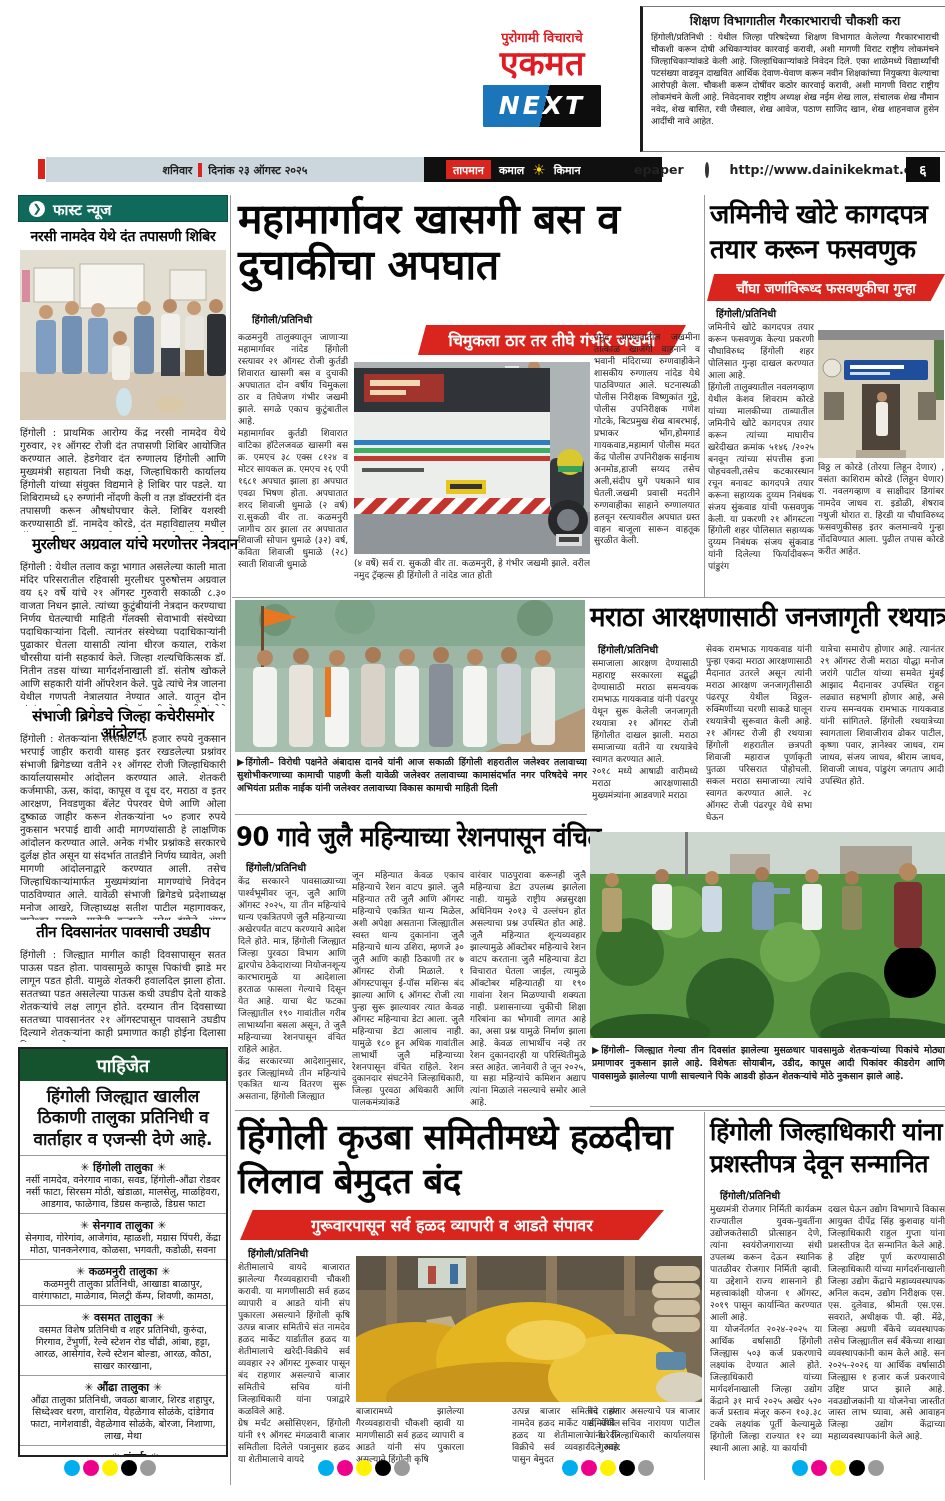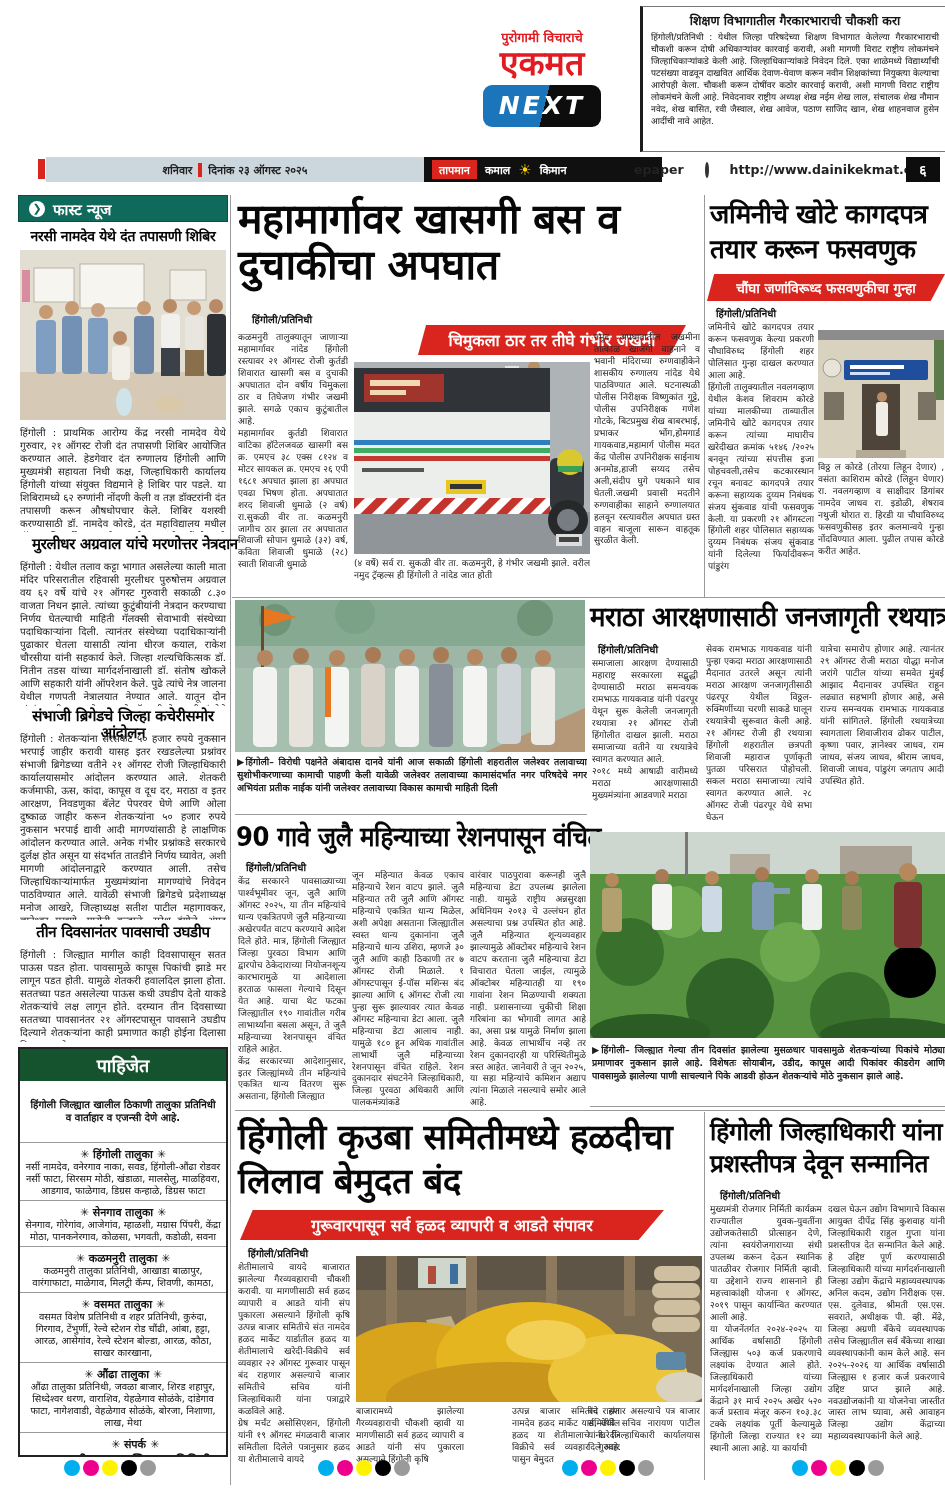--- a/index.html
+++ b/index.html
@@ -14,42 +14,42 @@
   .byl{font-weight:bold;font-size:10px;color:#111;}
   .banner{background:#d9251d;color:#fff;font-weight:bold;display:flex;align-items:center;
           justify-content:center;clip-path:polygon(3% 0,100% 0,94% 100%,0 100%);}
   .hdiv{border-top:1px solid #9a9a9a;height:0;}
   .vdiv{border-left:1px solid #9a9a9a;width:0;}
   .caption{font-size:9.3px;font-weight:bold;line-height:1.38;color:#1c1c1c;text-align:justify;overflow:hidden;}
   
   .masthead{font-size:68px;font-weight:bold;color:#0a0a0a;letter-spacing:-1px;}
   .tag-small{color:#e01b22;font-weight:bold;font-size:13px;}
   .tag-big{color:#e01b22;font-weight:bold;font-size:34px;line-height:1.05;}
-  .next-logo{width:118px;height:42px;border-radius:9px;margin:3px auto 0;
+  .next-logo{width:118px;height:42px;border-radius:1px;margin:3px auto 0;
              background:linear-gradient(104deg,#1b75bb 0 52%,#0d0d0d 52%);
              color:#fff;font-weight:bold;font-size:25px;letter-spacing:3px;
              display:flex;align-items:center;justify-content:center;font-style:italic;}
   .notice{border:1px solid #777;border-left:3px solid #1c1c1c;padding:5px 8px;background:#fff;}
   .notice h3{margin:0 0 3px;font-size:12.5px;text-align:center;}
   .notice .nb{font-size:8.8px;line-height:1.36;text-align:justify;}
   .band-gray{background:#ccd6dd;display:flex;align-items:center;justify-content:center;
              font-size:11px;font-weight:bold;color:#222;gap:6px;}
-  .band-black{background:#101010;color:#fff;display:flex;align-items:center;font-size:11px;font-weight:bold;gap:8px;padding:0 8px;}
+  .band-black{background:#101010;color:#fff;display:flex;align-items:center;font-size:11px;font-weight:bold;gap:8px;padding:0 22px;}
   .temp-red{background:#d9251d;color:#fff;padding:2px 7px;font-weight:bold;}
   .band-epaper{background:#fff;display:flex;align-items:center;justify-content:center;font-size:12.5px;font-weight:bold;color:#222;gap:21px;}
   .pagenum{background:#0d0d0d;color:#fff;display:flex;align-items:center;justify-content:center;font-size:14px;font-weight:bold;}
   
   .fn-bar{background:#0f6a5c;color:#fff;display:flex;align-items:center;gap:8px;
           padding:0 10px;font-size:15px;font-weight:bold;border:1px solid #0b4f45;}
   .fn-ico{width:16px;height:16px;border-radius:50%;background:#fff;color:#0f6a5c;
           display:flex;align-items:center;justify-content:center;font-size:11px;font-weight:bold;}
   .sb-title{font-weight:bold;font-size:14px;text-align:center;line-height:1.15;color:#060606;letter-spacing:-0.3px;}
   .wanted{border:2px solid #222;background:#fff;overflow:hidden;}
   .wanted-head{background:#14532d;color:#fff;text-align:center;font-size:18px;font-weight:bold;padding:4px 9px;}
-  .wanted-intro{font-size:10px;font-weight:bold;text-align:center;line-height:1.25;padding:18px 6px;border-bottom:1px solid #999;}
+  .wanted-intro{font-size:17px;font-weight:bold;text-align:center;line-height:1.25;padding:5px 6px;border-bottom:1px solid #999;}
   .wsec{border-bottom:1px solid #999;padding:3px 5px;}
   .wsec:last-child{border-bottom:none;padding-left:29px;}
   .wsec-t{font-size:11px;font-weight:bold;text-align:center;}
   .wsec-b{font-size:9.6px;text-align:center;line-height:1.25;}
   .contact1{font-size:14px;font-weight:bold;text-align:center;}
   .dotrow{display:flex;gap:3px;}
   .dot{width:16px;height:16px;border-radius:50%;}
   .d-c{background:#00adee;} .d-m{background:#ec008c;} .d-y{background:#fff200;}
   .d-k{background:#000000;} .d-g{background:#9a9a9a;}
   svg{display:block;}

